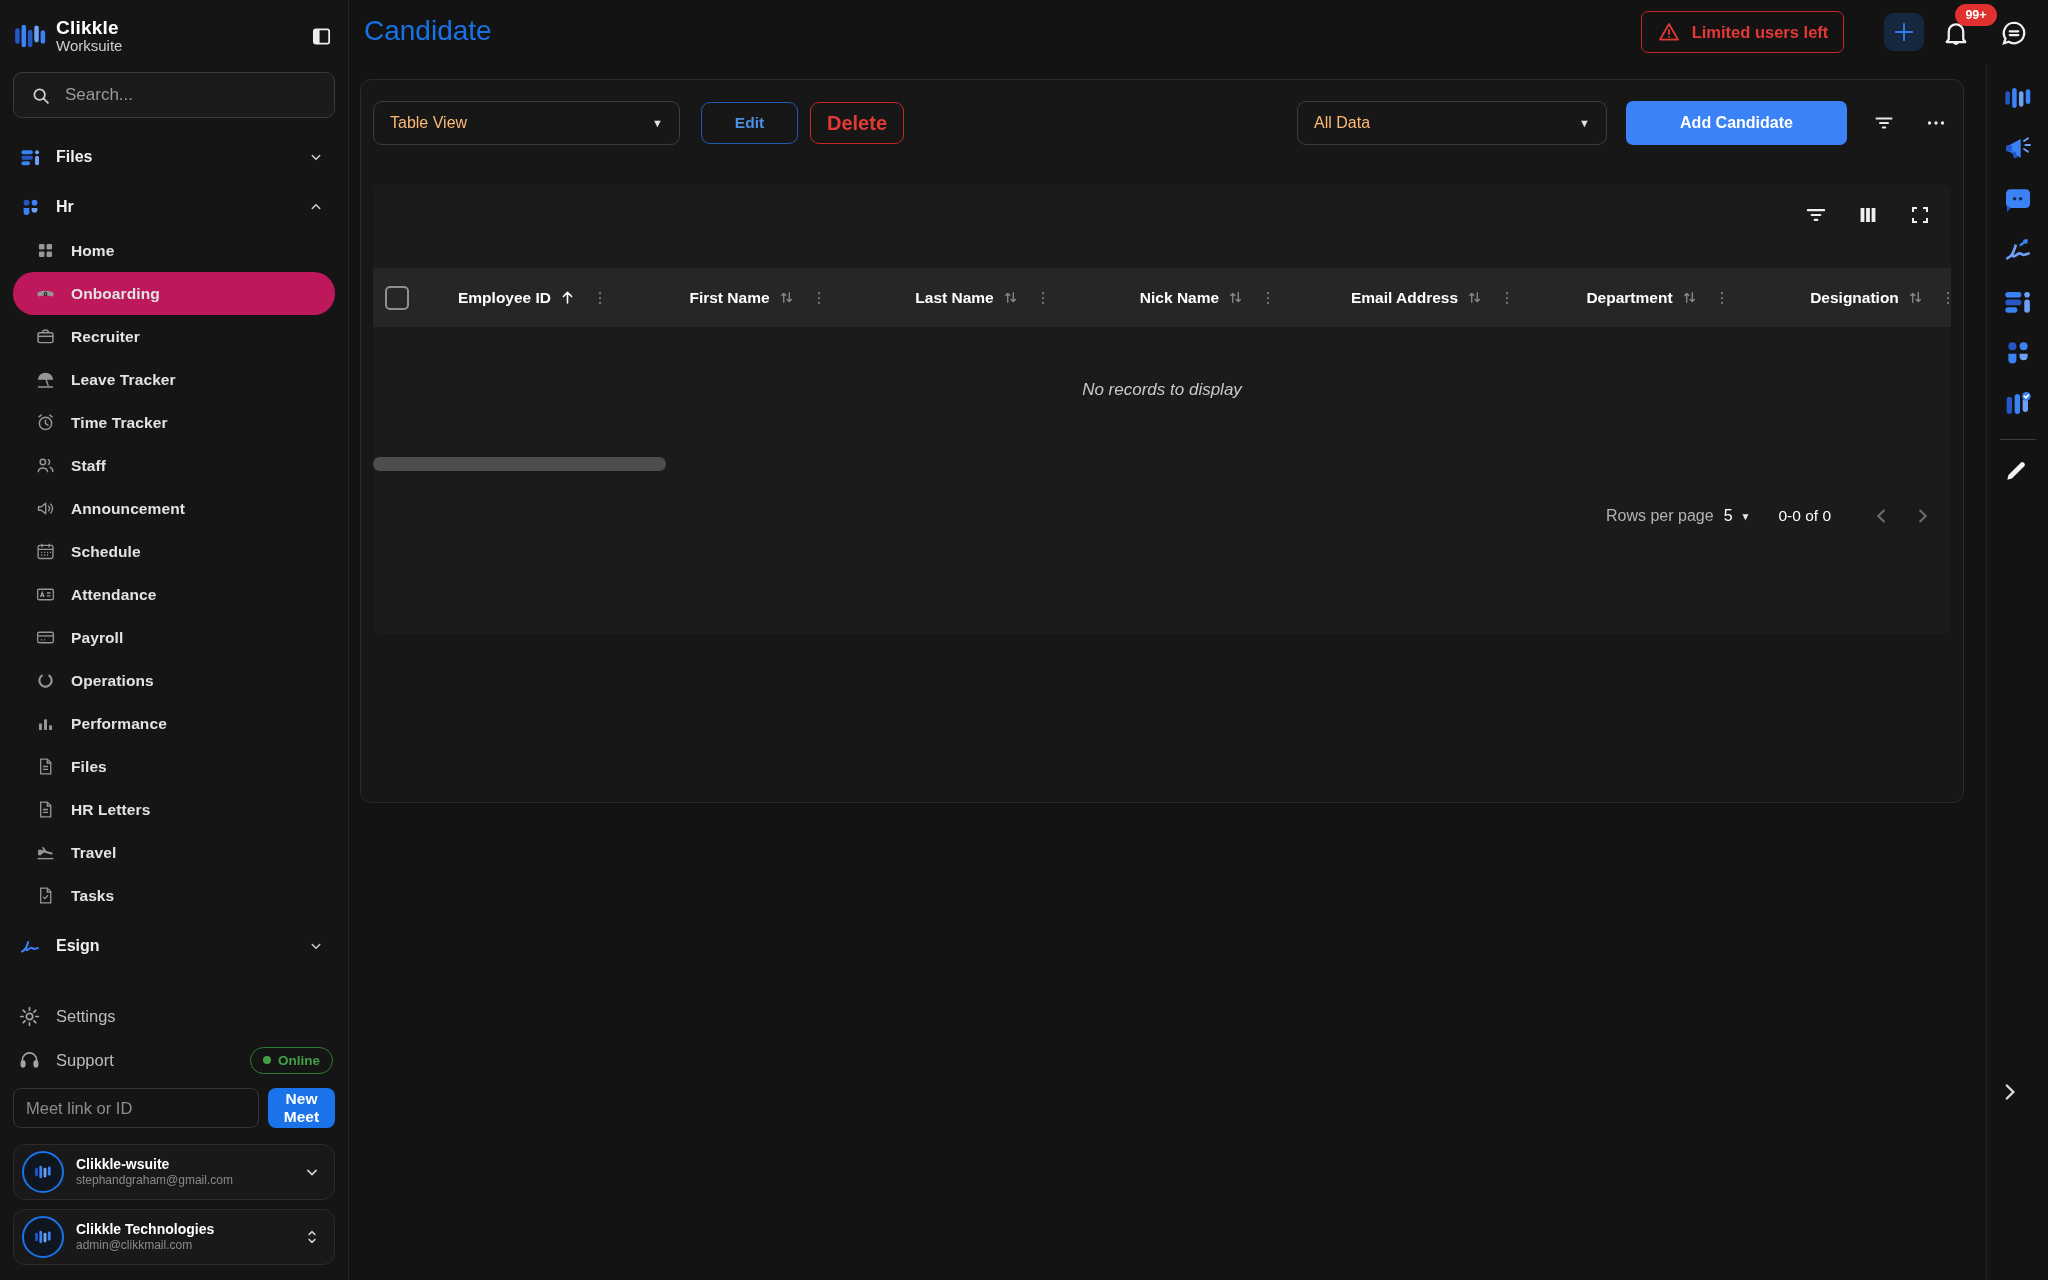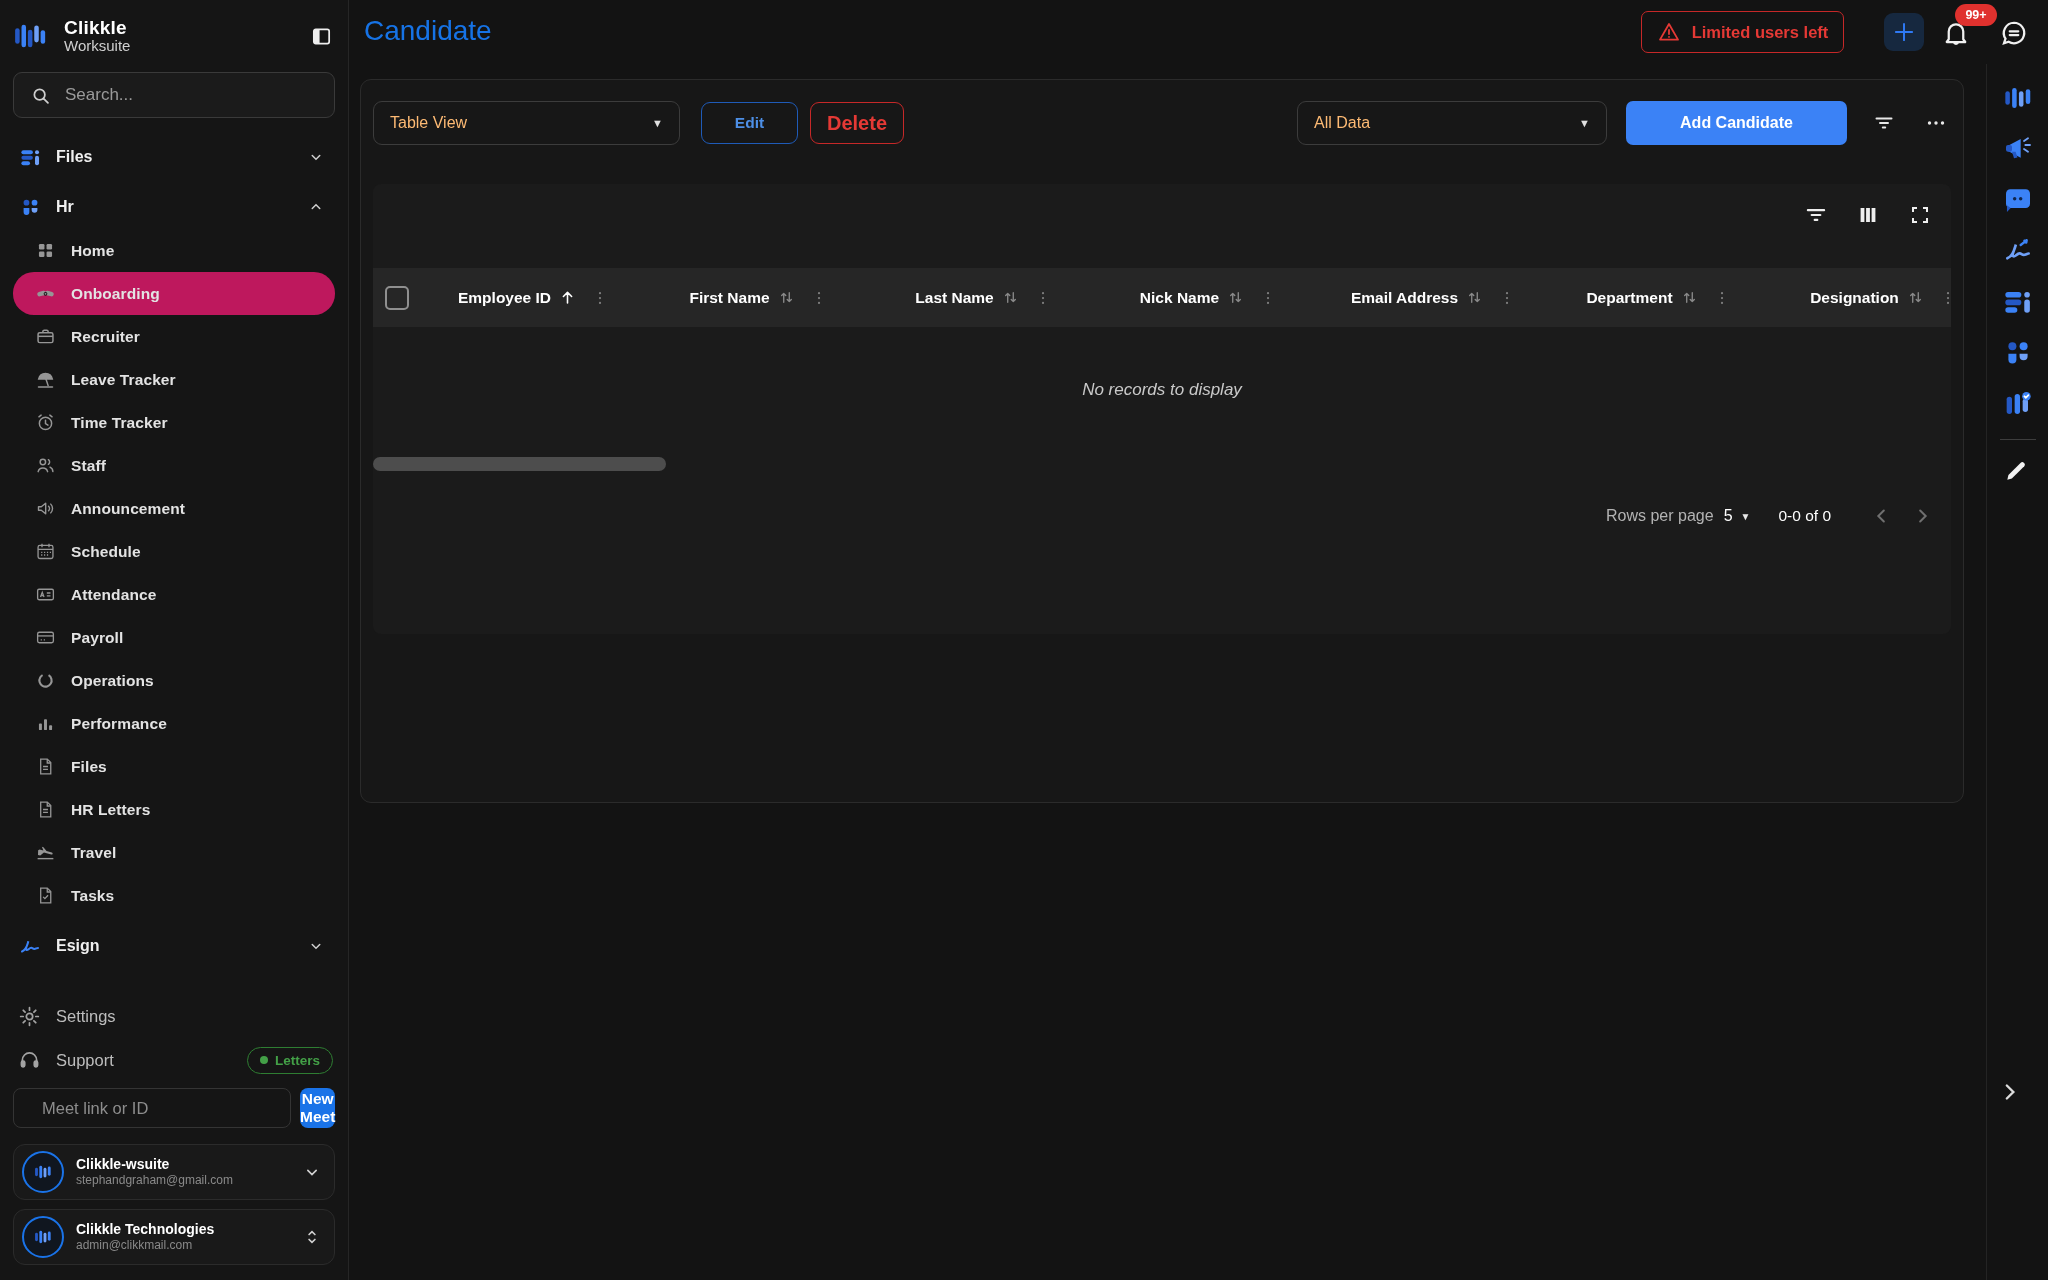--- a/index.html
+++ b/index.html
@@ -3,21 +3,21 @@
 <meta charset="utf-8">
 <style>
   * { margin:0; padding:0; box-sizing:border-box; }
   html,body { width:2048px; height:1280px; background:#131313; font-family:"Liberation Sans", sans-serif; color:#e6e6e6; overflow:hidden; }
   .page { position:relative; width:2048px; height:1280px; }
   svg.ic { display:block; }
 
   
   .sidebar { position:absolute; left:0; top:0; width:349px; height:1280px; background:#151515; border-right:1px solid #262626; padding:0 13px; overflow:hidden; }
   .sb-header { height:64px; display:flex; align-items:center; justify-content:space-between; padding-top:8px; }
-  .brand { display:flex; align-items:center; gap:17px; }
+  .brand { display:flex; align-items:center; gap:9px; }
   .brand-text { line-height:1.05; }
   .brand-name { font-size:19px; font-weight:bold; color:#fff; letter-spacing:.2px; }
   .brand-sub { font-size:15px; color:#cfcfcf; }
   .panel-btn { width:28px; height:28px; display:flex; align-items:center; justify-content:center; color:#e8e8e8; cursor:pointer; background:none; border:none; }
   .search { margin-top:8px; height:46px; border:1px solid #3a3a3a; background:#1b1b1b; border-radius:9px; display:flex; align-items:center; gap:14px; padding:0 16px; }
   .search input { background:transparent; border:none; outline:none; color:#ddd; font-size:17px; width:100%; font-family:"Liberation Sans",sans-serif; }
   .search input::placeholder { color:#9a9a9a; }
   .nav { margin-top:17px; }
   .nav-row { height:44px; display:flex; align-items:center; gap:14px; padding:0 10px 0 5px; border-radius:21px; cursor:pointer; }
   .nav-row .glyph { width:24px; height:24px; flex:0 0 24px; display:flex; align-items:center; justify-content:center; }
@@ -29,21 +29,21 @@
   .nav-child .lbl { font-size:15.5px; color:#e3e3e3; font-weight:bold; letter-spacing:.1px; }
   .nav-child.selected { background:#be185d; }
   .nav-foot { margin-top:26px; }
   .foot-row { height:44px; display:flex; align-items:center; gap:15px; padding:0 2px 0 5px; cursor:pointer; }
   .foot-row .glyph { width:23px; height:23px; color:#a3a3a3; display:flex; align-items:center; justify-content:center; }
   .foot-row .lbl { font-size:16.5px; color:#bdbdbd; }
   .foot-row .spring { flex:1; }
   .online-pill { border:1.5px solid #2e7d32; color:#43a047; border-radius:15px; height:27px; display:flex; align-items:center; gap:7px; padding:0 12px; font-size:13.5px; font-weight:bold; }
   .online-dot { width:8px; height:8px; border-radius:50%; background:#43a047; }
   .meet-row { margin-top:6px; display:flex; gap:9px; }
-  .meet-input { flex:1; height:40px; border:1px solid #343434; background:transparent; border-radius:8px; color:#ddd; font-size:16.5px; padding:0 28px; outline:none; font-family:"Liberation Sans",sans-serif; }
+  .meet-input { flex:1; height:40px; border:1px solid #343434; background:transparent; border-radius:8px; color:#ddd; font-size:16.5px; padding:0 12px; outline:none; font-family:"Liberation Sans",sans-serif; }
   .meet-input::placeholder { color:#8d8d8d; }
   .meet-btn { width:113px; height:40px; background:#1a73e8; color:#fff; border:none; border-radius:8px; font-size:15.5px; font-weight:bold; cursor:pointer; font-family:"Liberation Sans",sans-serif; }
   .acct { margin-top:9px; height:56px; border:1px solid #2b2b2b; background:#191919; border-radius:12px; display:flex; align-items:center; gap:12px; padding:0 12px 0 8px; cursor:pointer; }
   .acct:first-of-type { margin-top:16px; }
   .avatar { width:42px; height:42px; border-radius:50%; border:2.5px solid #1a73e8; background:#10161f; display:flex; align-items:center; justify-content:center; }
   .acct-meta { flex:1; line-height:1.25; overflow:hidden; }
   .acct-name { font-size:14px; font-weight:bold; color:#fff; }
   .acct-email { font-size:12px; color:#8a8a8a; }
   .acct .chev { color:#d0d0d0; }
 
@@ -619,21 +619,21 @@
       <div class="foot-row">
         <span class="glyph">
             <svg class="ic" width="23" height="23">
               <use href="#i-headset"></use>
             </svg>
           </span>
         <span class="lbl">Support</span>
         <span class="spring"></span>
         <span class="online-pill">
           <span class="online-dot"></span>
-          <span>Letters</span>
+          <span>Online</span>
         </span>
       </div>
       <div class="meet-row">
         <input class="meet-input" placeholder="Meet link or ID" style="">
         <button class="meet-btn">New Meet</button>
       </div>
       <div>
 
           <div class="acct">
             <span class="avatar">

